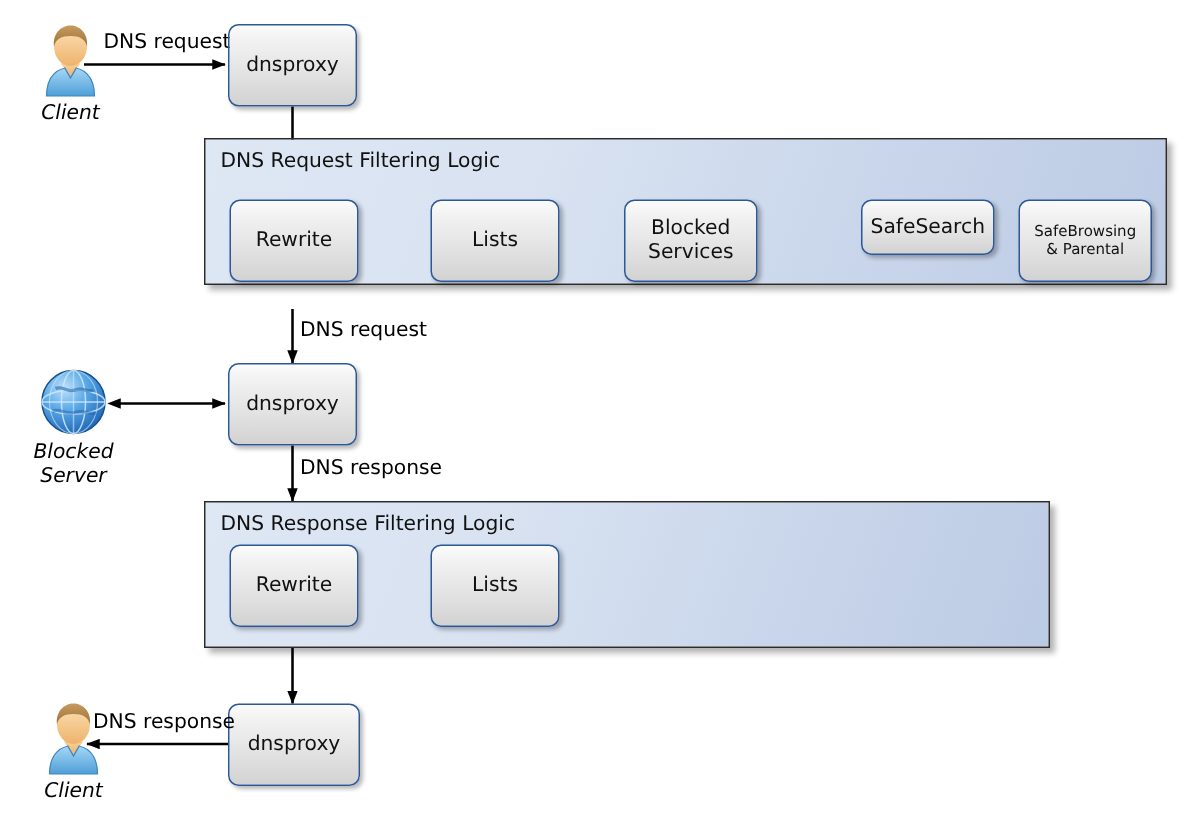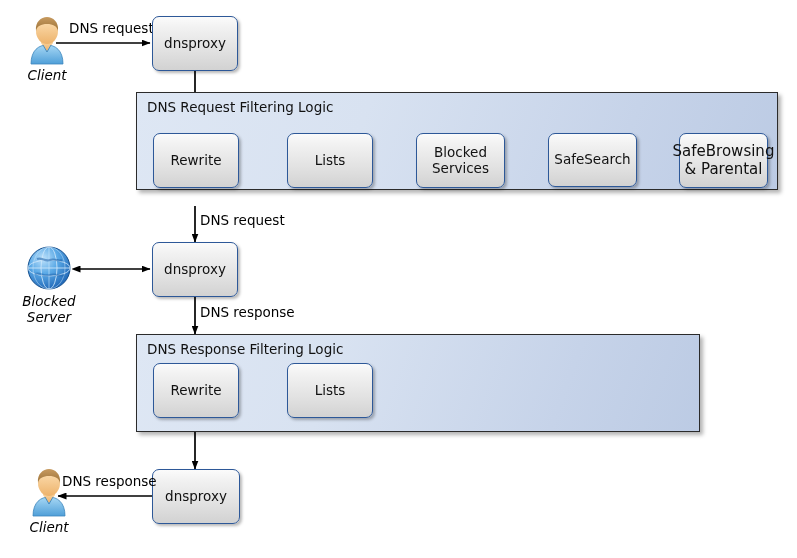--- a/index.html
+++ b/index.html
@@ -148,22 +148,22 @@
   <div class="procbox" style="left:152px; top:16px; width:86px; height:55px;">dnsproxy</div>
 
   <div class="container-box" style="left:136px; top:92px; width:642px; height:98px;">
     <div class="container-title">DNS Request Filtering Logic</div>
   </div>
 
   <div class="procbox" style="left:153px; top:133px; width:86px; height:55px;">Rewrite</div>
   <div class="procbox" style="left:287px; top:133px; width:86px; height:55px;">Lists</div>
   <div class="procbox" style="left:416px; top:133px; width:89px; height:55px;">Blocked
 Services</div>
-  <div class="procbox" style="left:548px; top:133px; width:89px; height:54px;">SafeSearch</div>
-  <div class="procbox" style="left:679px; top:133px; width:89px; height:55px; font-size:15px;">SafeBrowsing
+  <div class="procbox" style="left:574px; top:133px; width:89px; height:37px;">SafeSearch</div>
+  <div class="procbox" style="left:679px; top:133px; width:89px; height:55px; font-size:10px;">SafeBrowsing
 &amp; Parental</div>
 
   <div class="label" style="left:200px; top:213px;">DNS request</div>
 
   <div class="icon-wrap" style="left:24px; top:243px; width:50px; height:50px;">
     <svg width="50" height="50" viewBox="0 0 50 50" xmlns="http://www.w3.org/2000/svg">
       <defs>
         <radialGradient id="globeG" cx="36%" cy="28%" r="78%">
           <stop offset="0%" stop-color="#bfe2fb"></stop>
           <stop offset="45%" stop-color="#5aa9e6"></stop>

